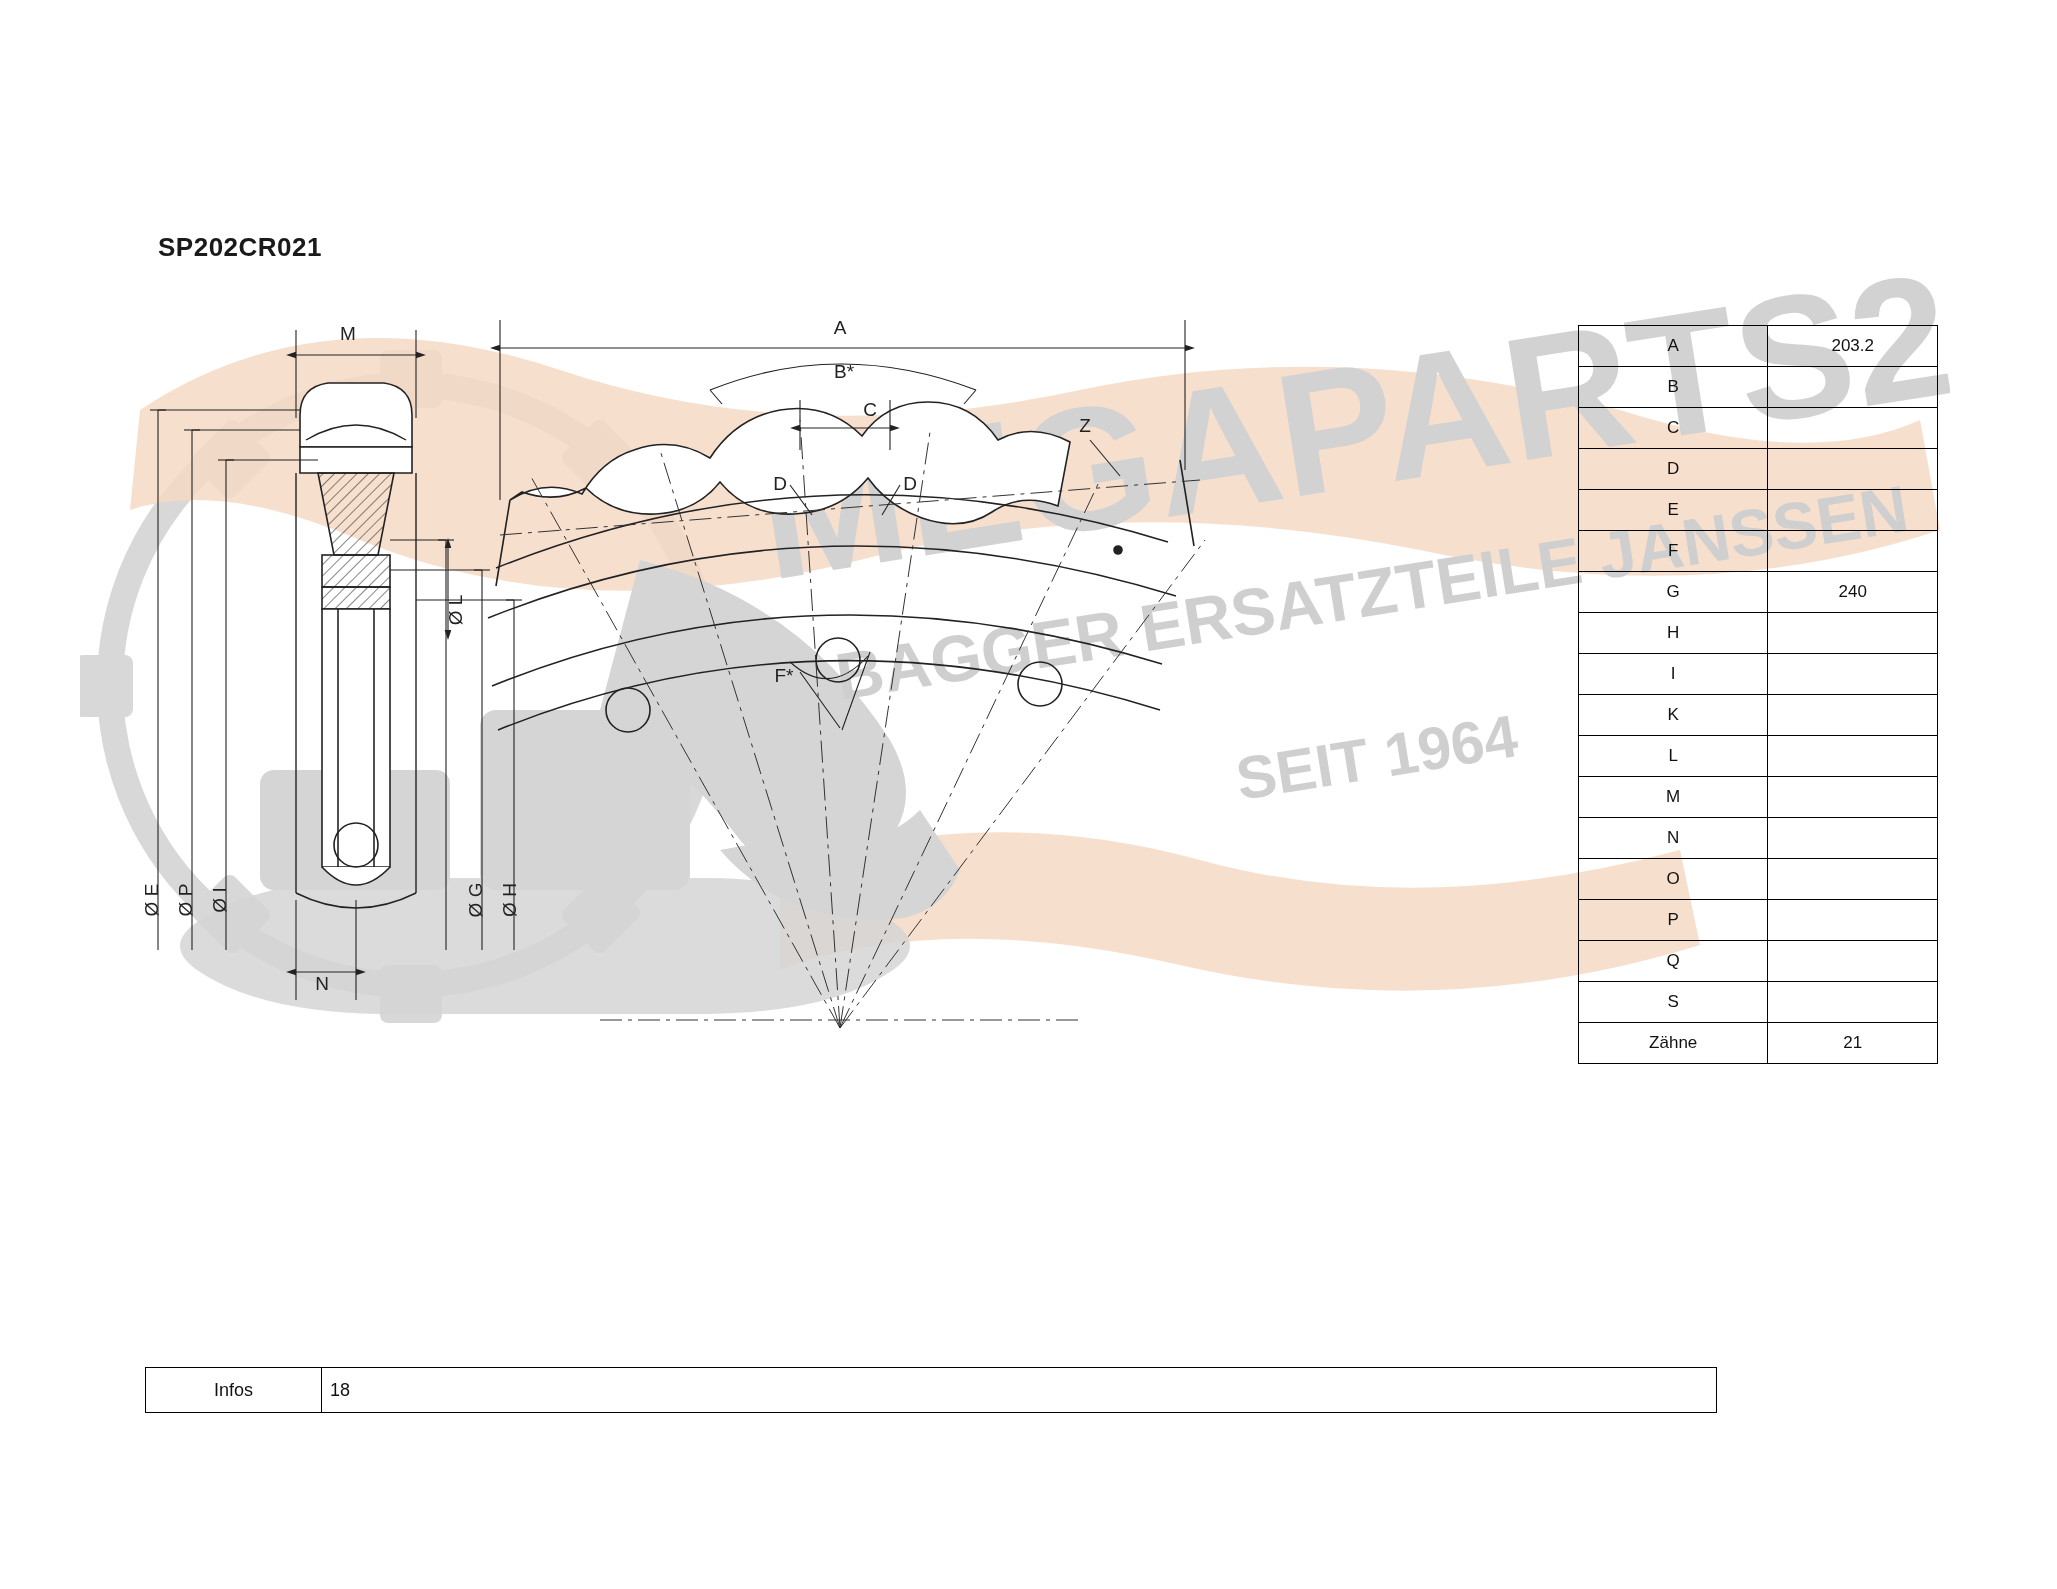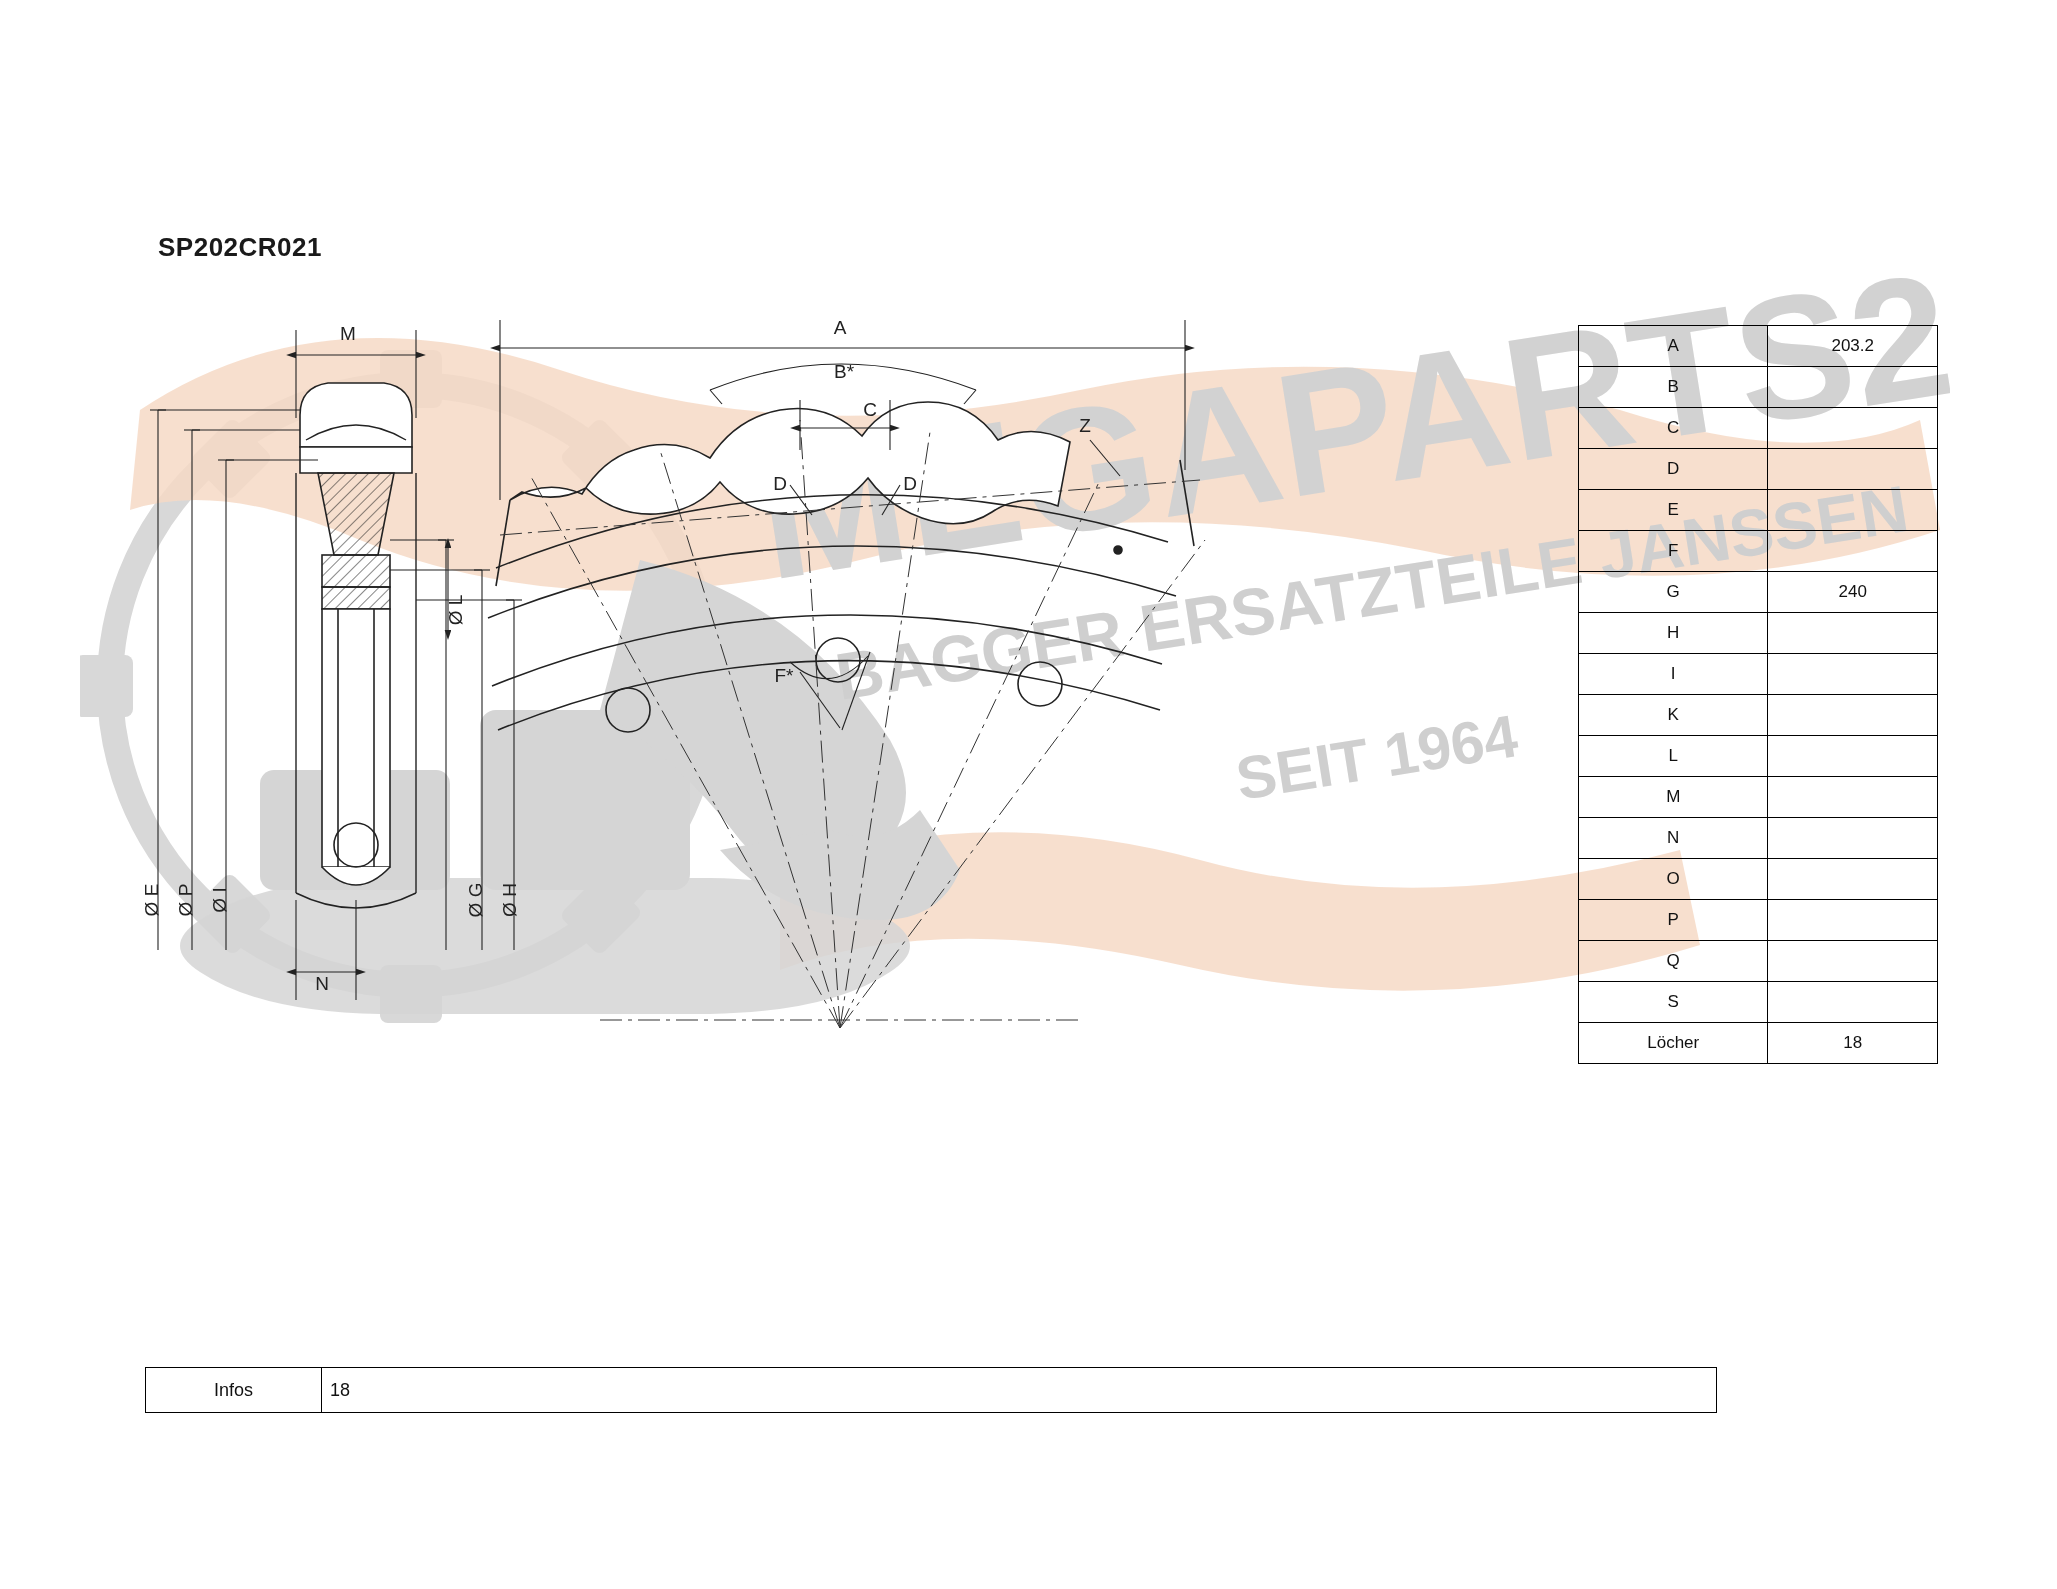--- a/index.html
+++ b/index.html
@@ -366,22 +366,22 @@
       </tr>
     <tr>
         <td class="k">Q</td>
         <td class="v"></td>
       </tr>
     <tr>
         <td class="k">S</td>
         <td class="v"></td>
       </tr>
     <tr>
-        <td class="k">Löcher</td>
-        <td class="v">18</td>
+        <td class="k">Zähne</td>
+        <td class="v">21</td>
       </tr>
   </tbody>
 </table>
 
 <table id="infos-table">
   <tbody>
     <tr>
       <td class="label">Infos</td>
       <td class="value">18</td>
     </tr>

